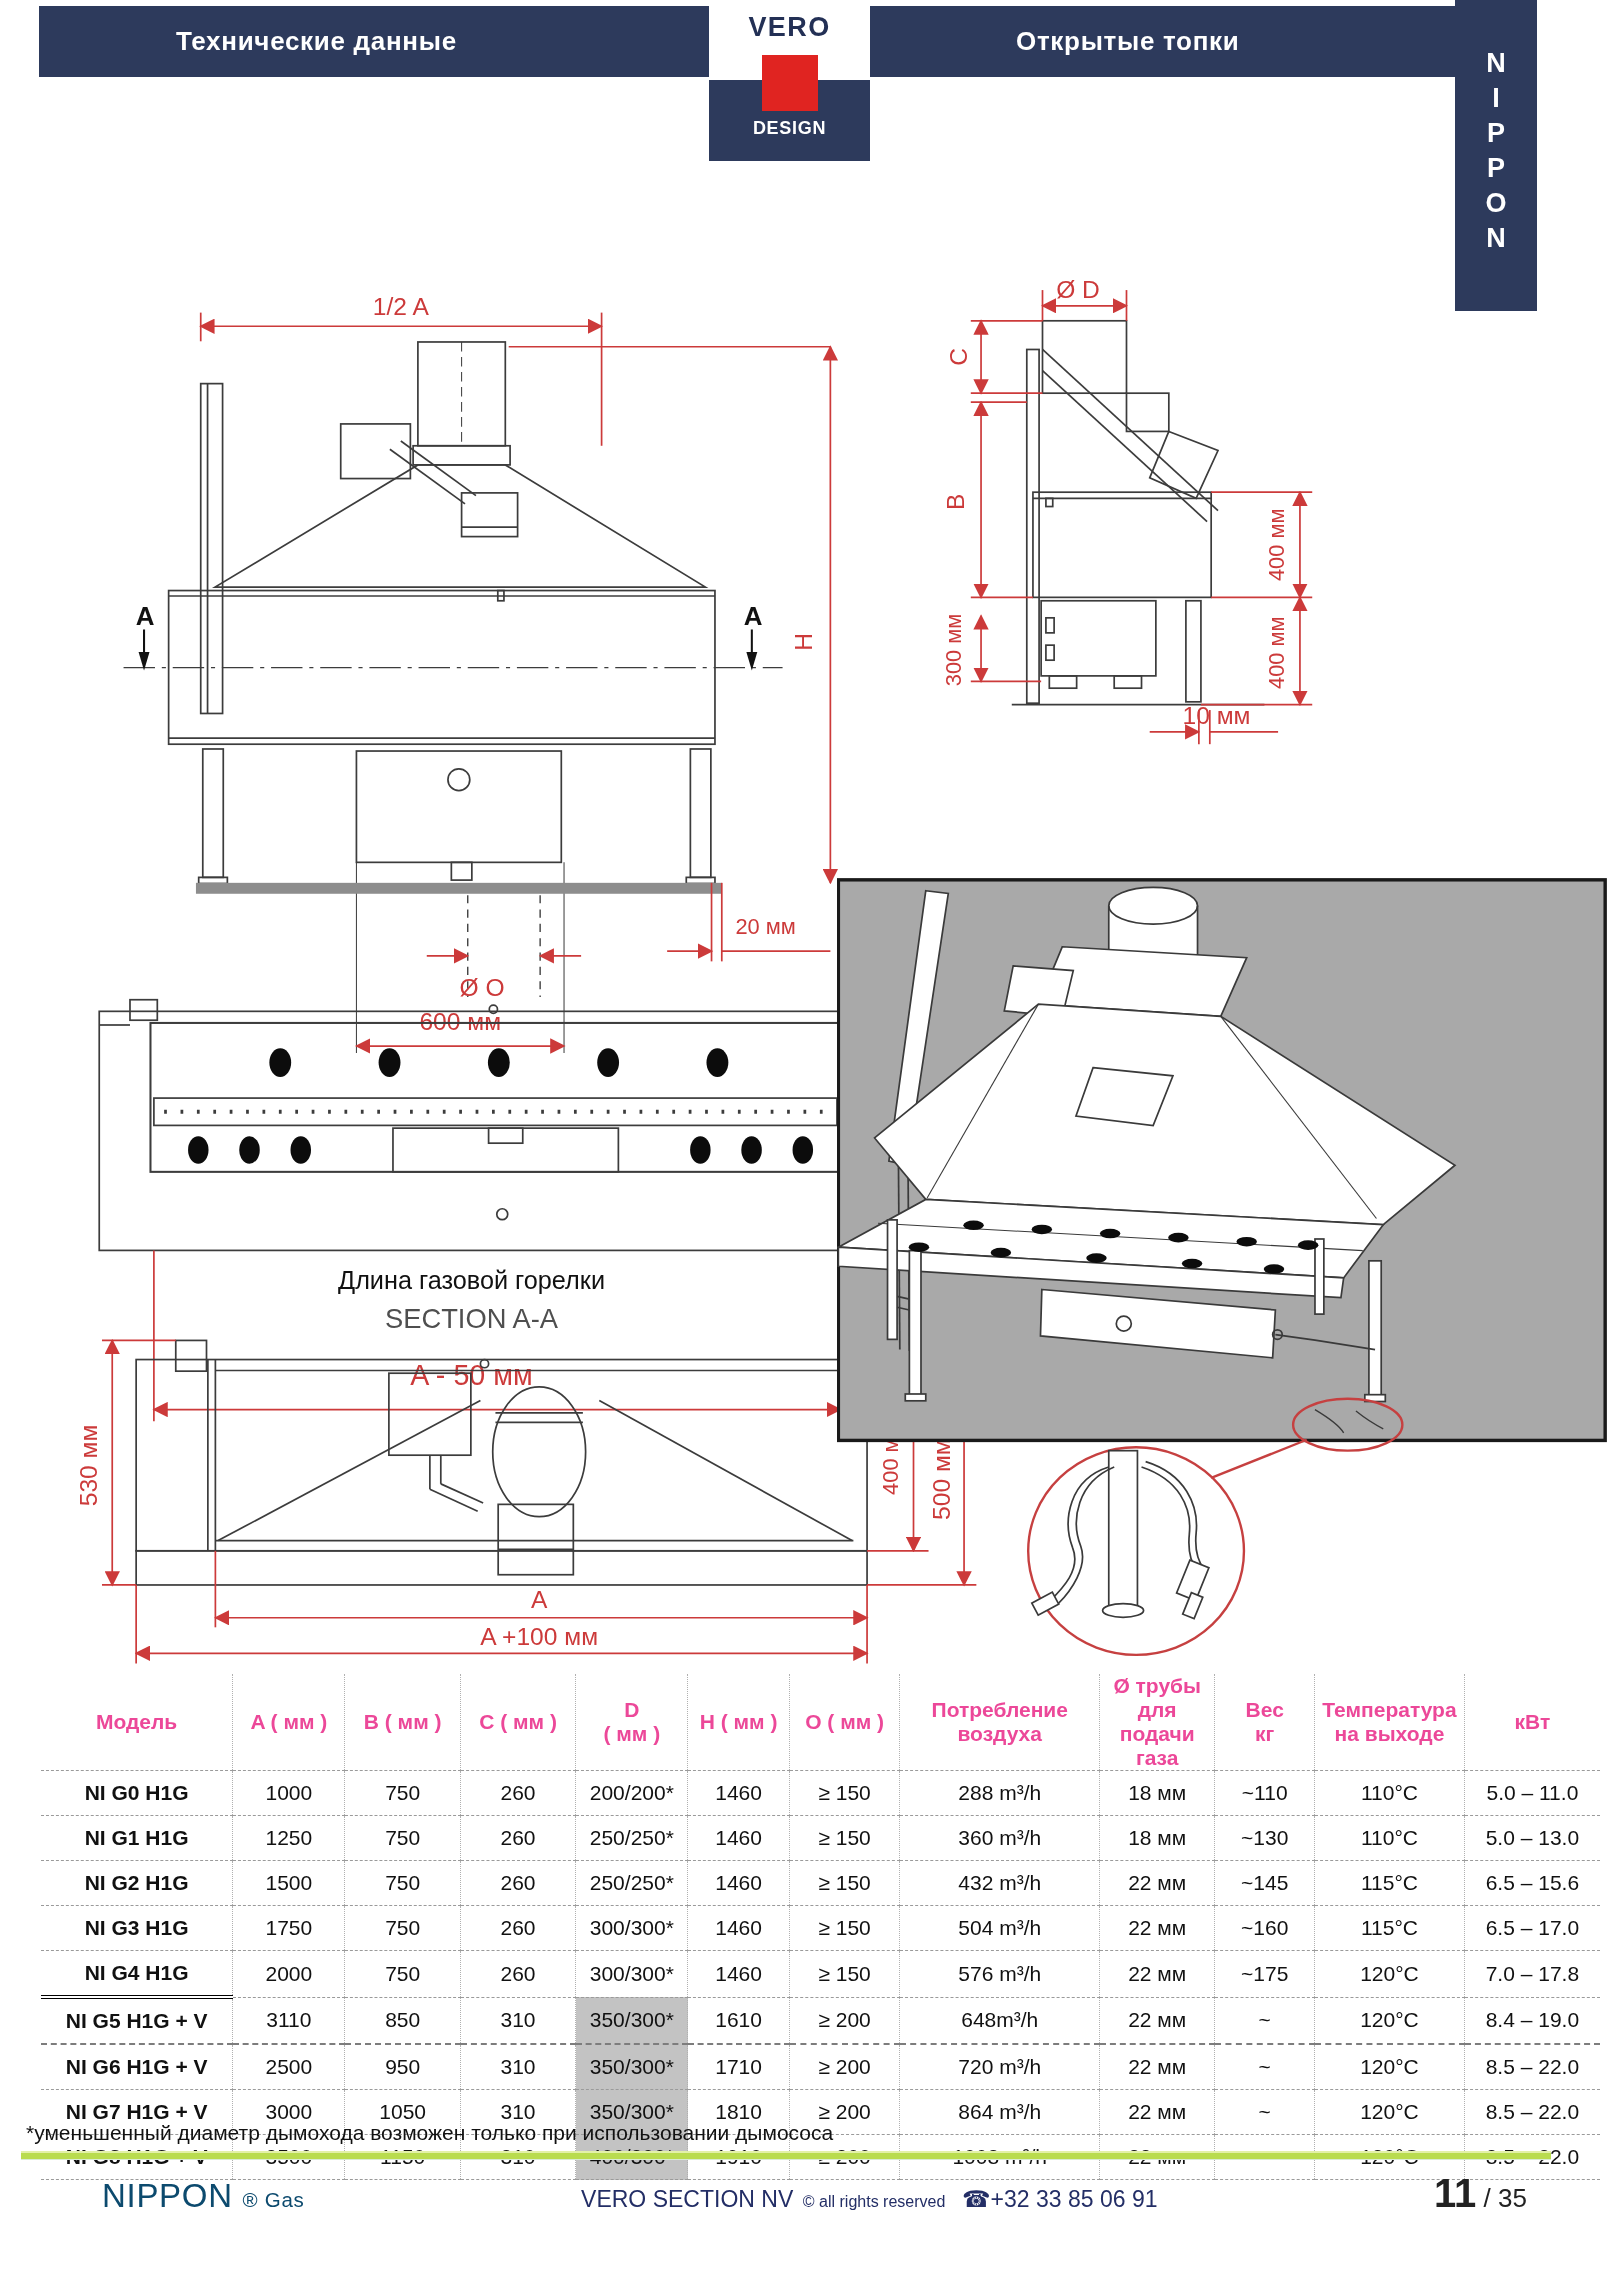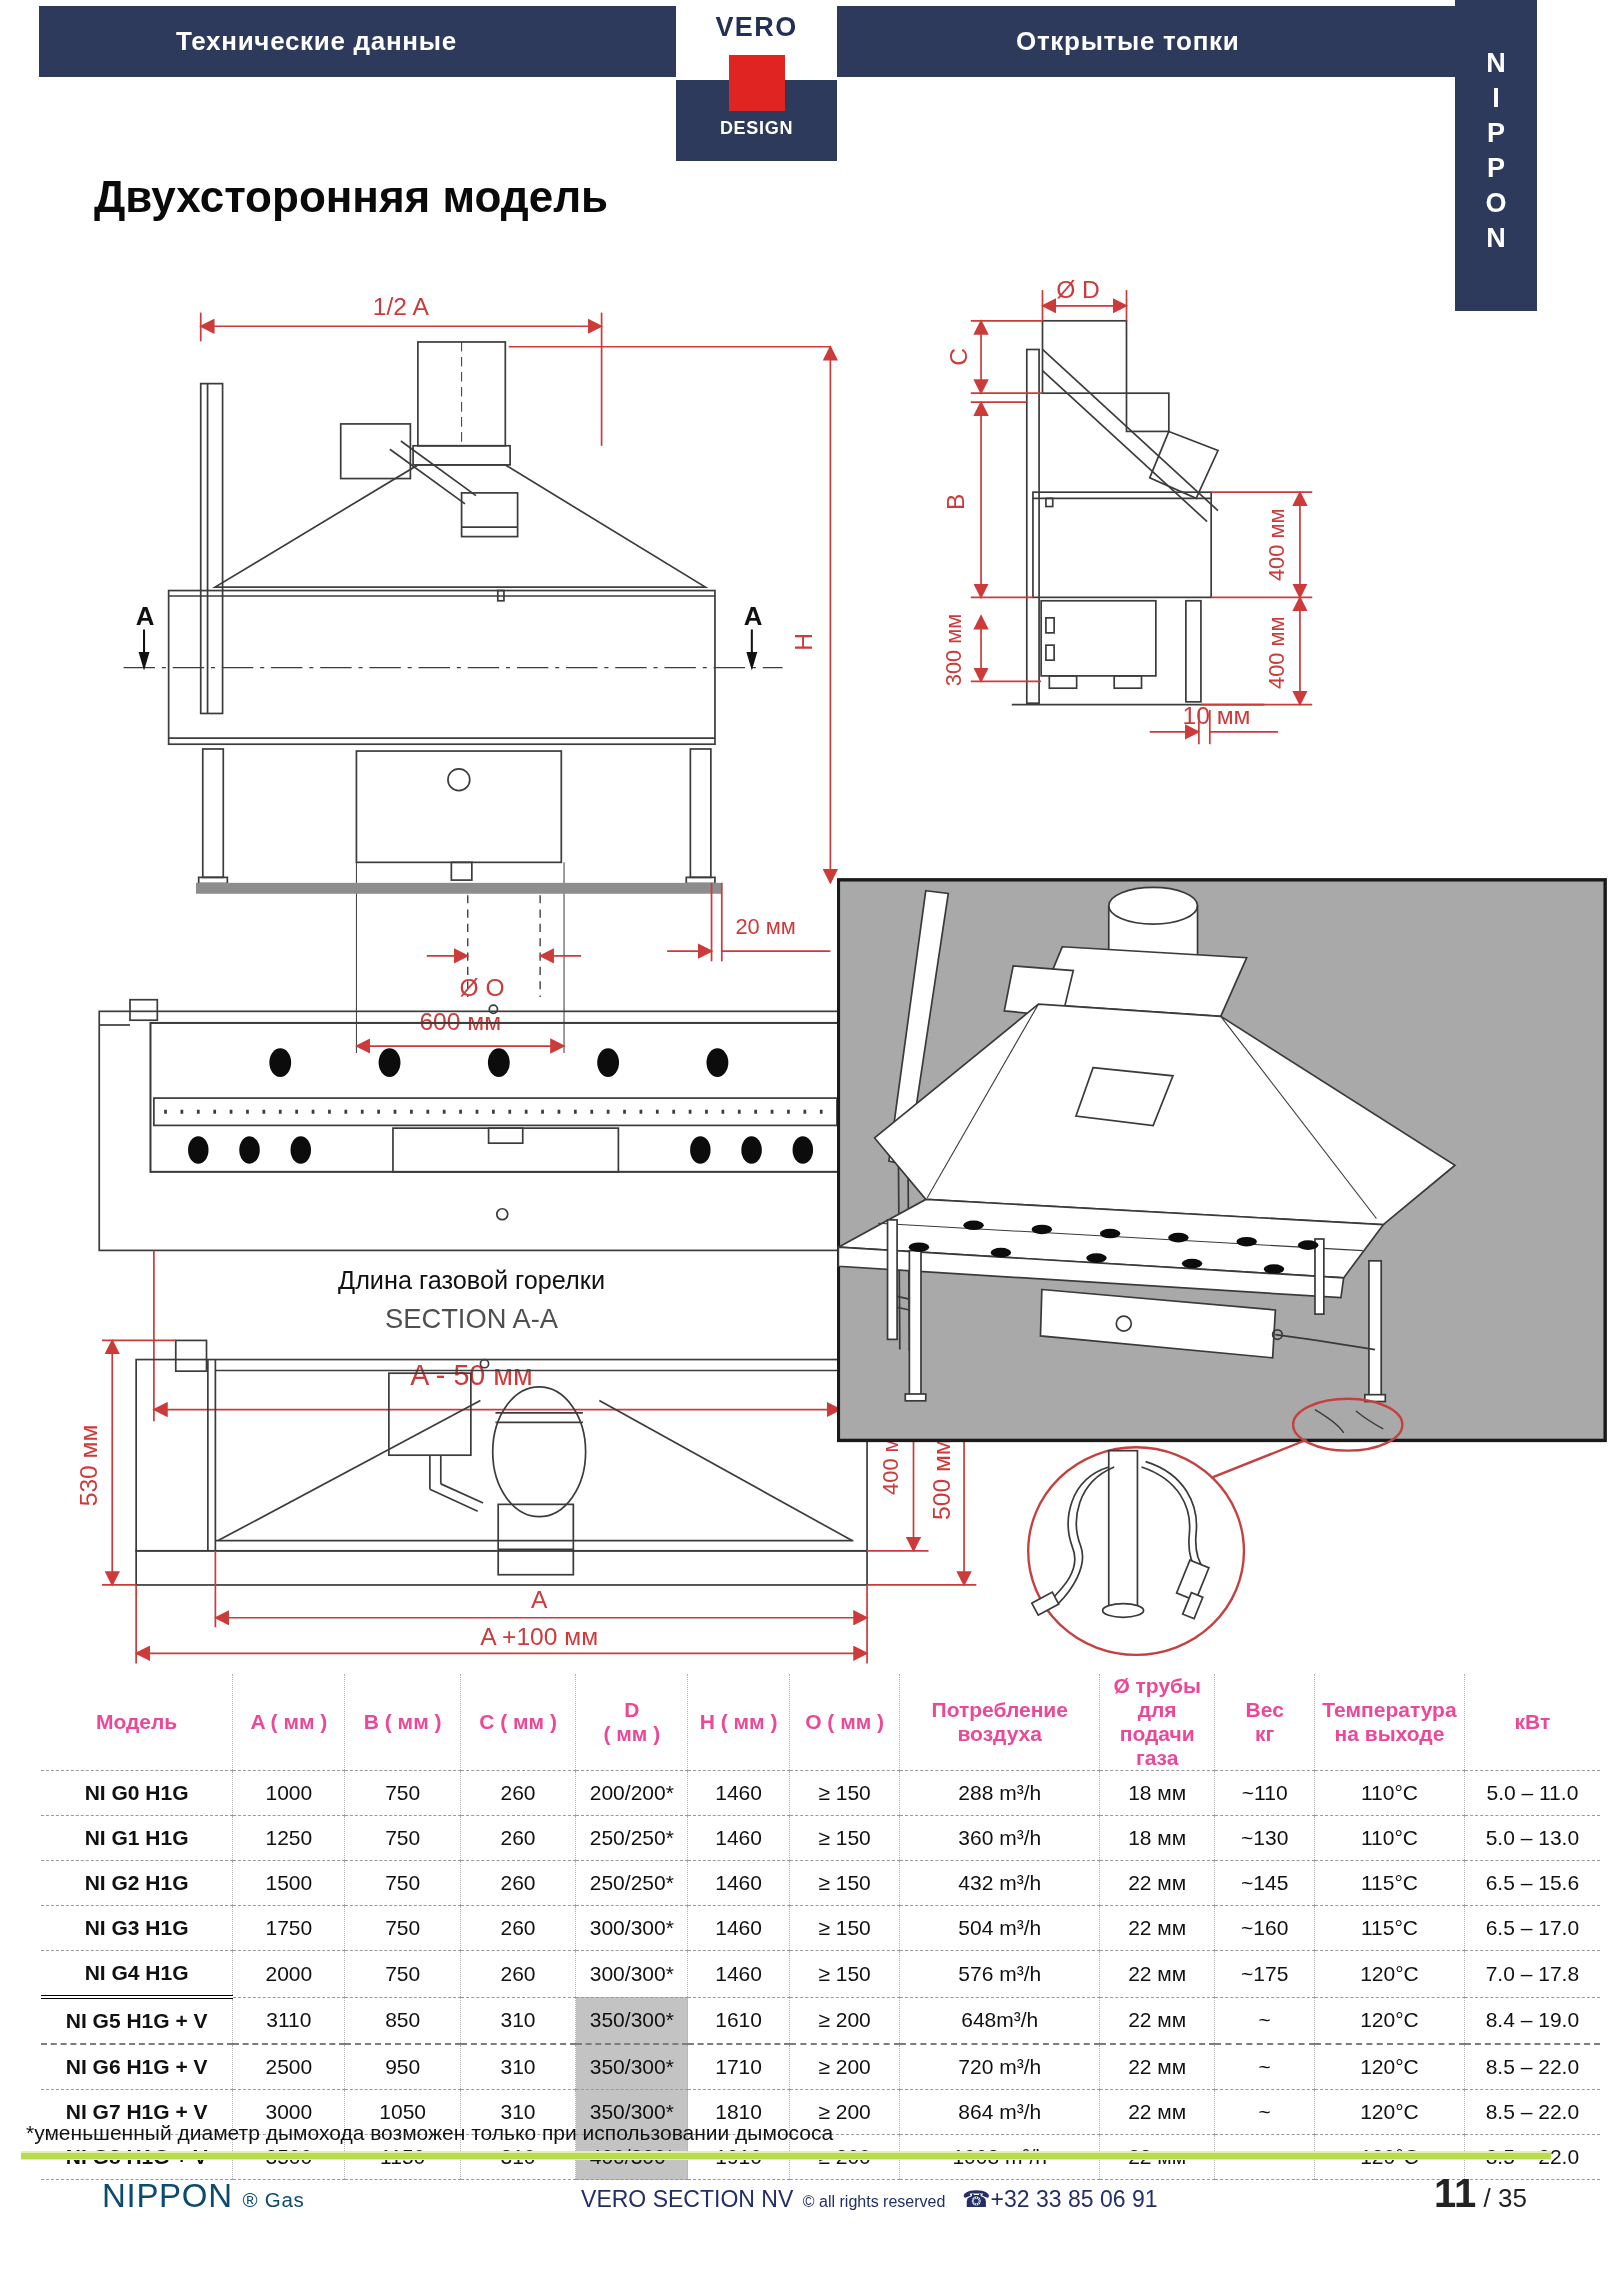--- a/index.html
+++ b/index.html
@@ -9,21 +9,21 @@
 
   
   .topbar{left:39px;top:5.5px;width:1498px;height:71px;background:#2d3a5c;}
   .topbar-label{position:absolute;top:0;height:71px;display:flex;align-items:center;
                 color:#fff;font-size:26px;font-weight:bold;letter-spacing:0.7px;}
   .niptab{left:1455px;top:0;width:82px;height:311px;background:#2d3a5c;
           display:flex;flex-direction:column;align-items:center;padding-top:46px;box-sizing:border-box;}
   .niptab span{color:#fff;font-weight:bold;font-size:27px;line-height:35px;}
 
   
-  .logo{left:676px;top:0;width:161px;height:139px;}
+  .logo{left:709px;top:0;width:161px;height:139px;}
   .logo .white{position:absolute;left:0;top:0;width:161px;height:80px;background:#fff;}
   .logo .navy{position:absolute;left:0;top:80px;width:161px;height:81px;background:#2d3a5c;}
   .logo .vero{position:absolute;left:0;top:12.3px;width:161px;text-align:center;
               color:#233055;font-size:27px;font-weight:bold;letter-spacing:1.4px;}
   .logo .design{position:absolute;left:0;top:118px;width:161px;text-align:center;
               color:#fff;font-size:18px;font-weight:bold;letter-spacing:0.7px;}
   .logo .redsq{position:absolute;left:53px;top:55px;width:56px;height:56px;background:#e02421;}
 
   
   .title{left:94px;top:172px;font-size:44px;font-weight:bold;color:#0a0a0a;letter-spacing:0px;}
@@ -79,21 +79,20 @@
     <span>N</span>
   </div>
   <div class="abs logo">
     <div class="white"></div>
     <div class="navy"></div>
     <div class="vero">VERO</div>
     <div class="design">DESIGN</div>
     <div class="redsq"></div>
   </div>
 
-  <div class="abs title">Двухсторонняя модель</div>
 
   <svg class="abs" style="left:96px;top:273px" width="779" height="799" viewBox="0 0 1140 1170">
     <defs>
       <marker id="ar1" viewBox="0 0 10 10" refX="9" refY="5" markerWidth="9" markerHeight="9" orient="auto-start-reverse">
         <path d="M0,0L10,5L0,10z" fill="#cc3a3a"></path>
         </marker>
     </defs>
     <g stroke="#3c3c3c" stroke-width="2.5" fill="none">
 
       <rect x="153" y="162" width="32" height="483"></rect>

